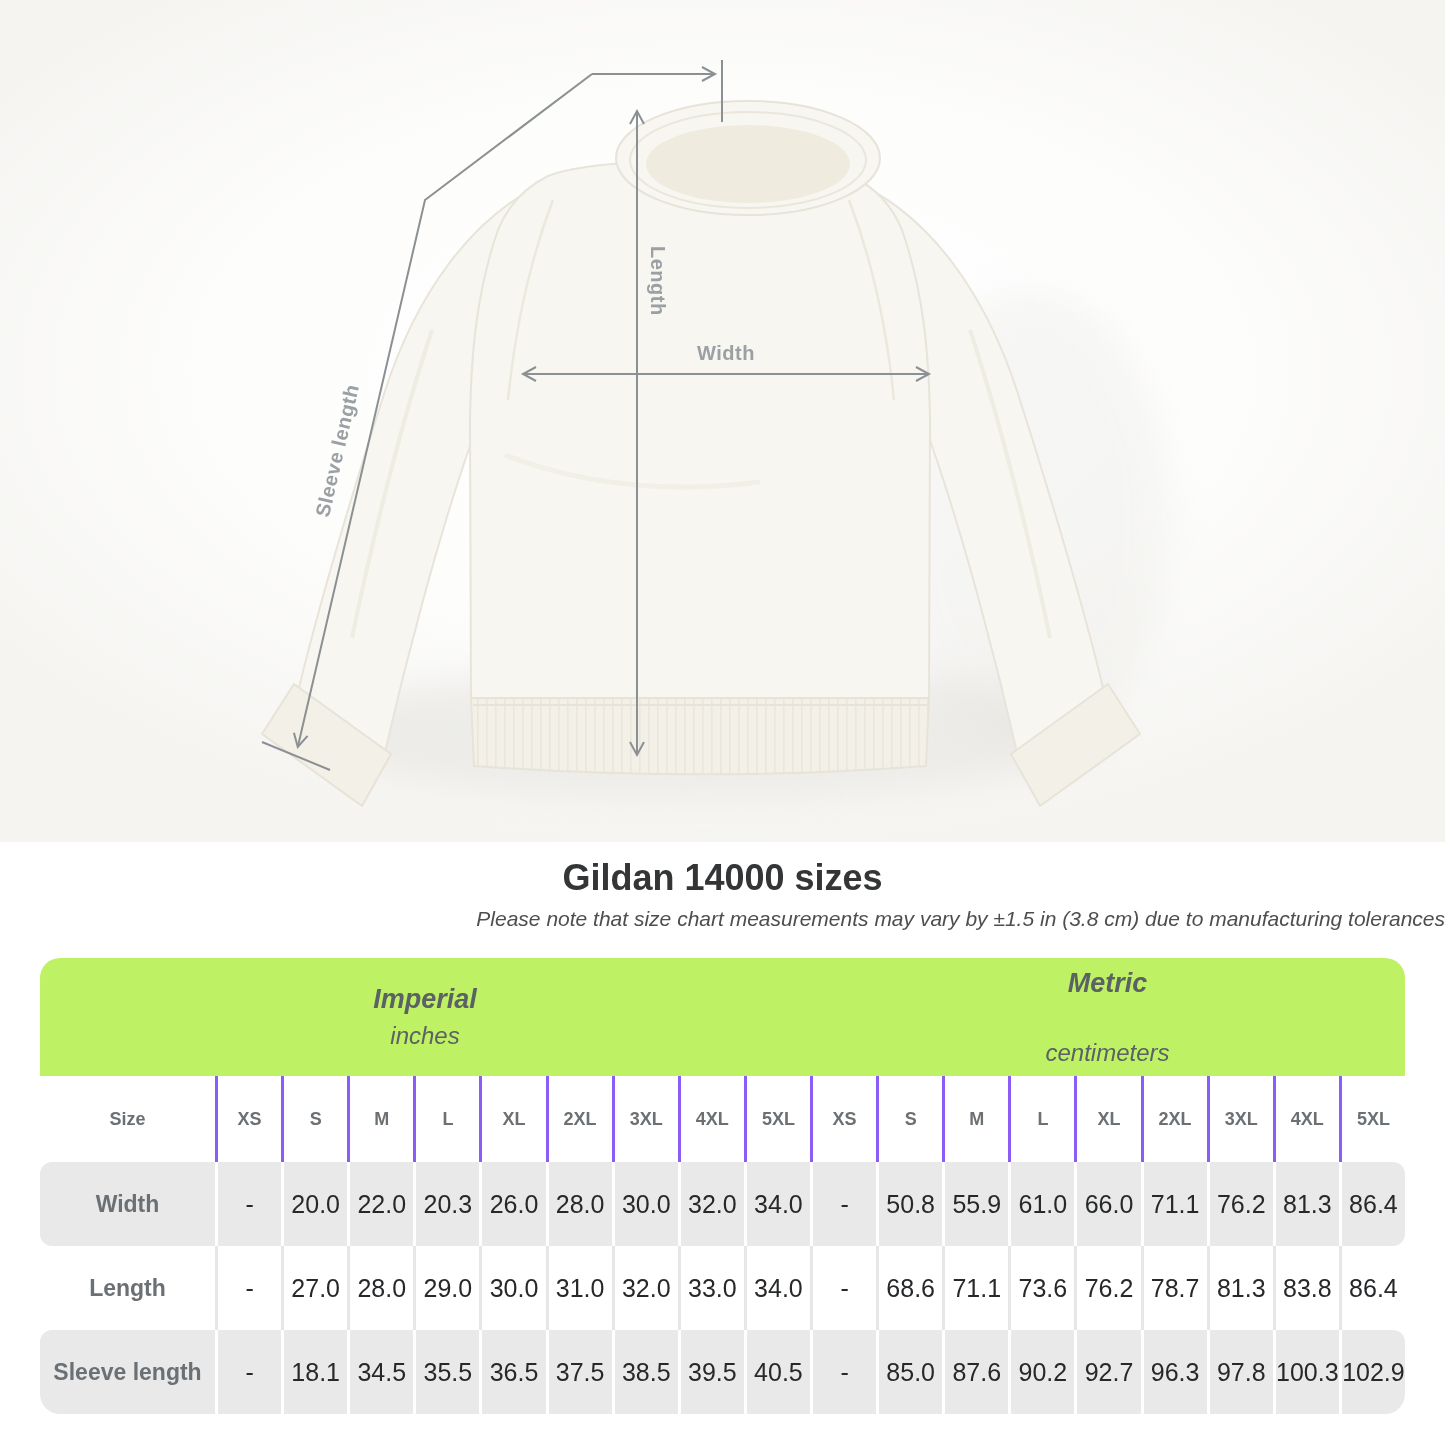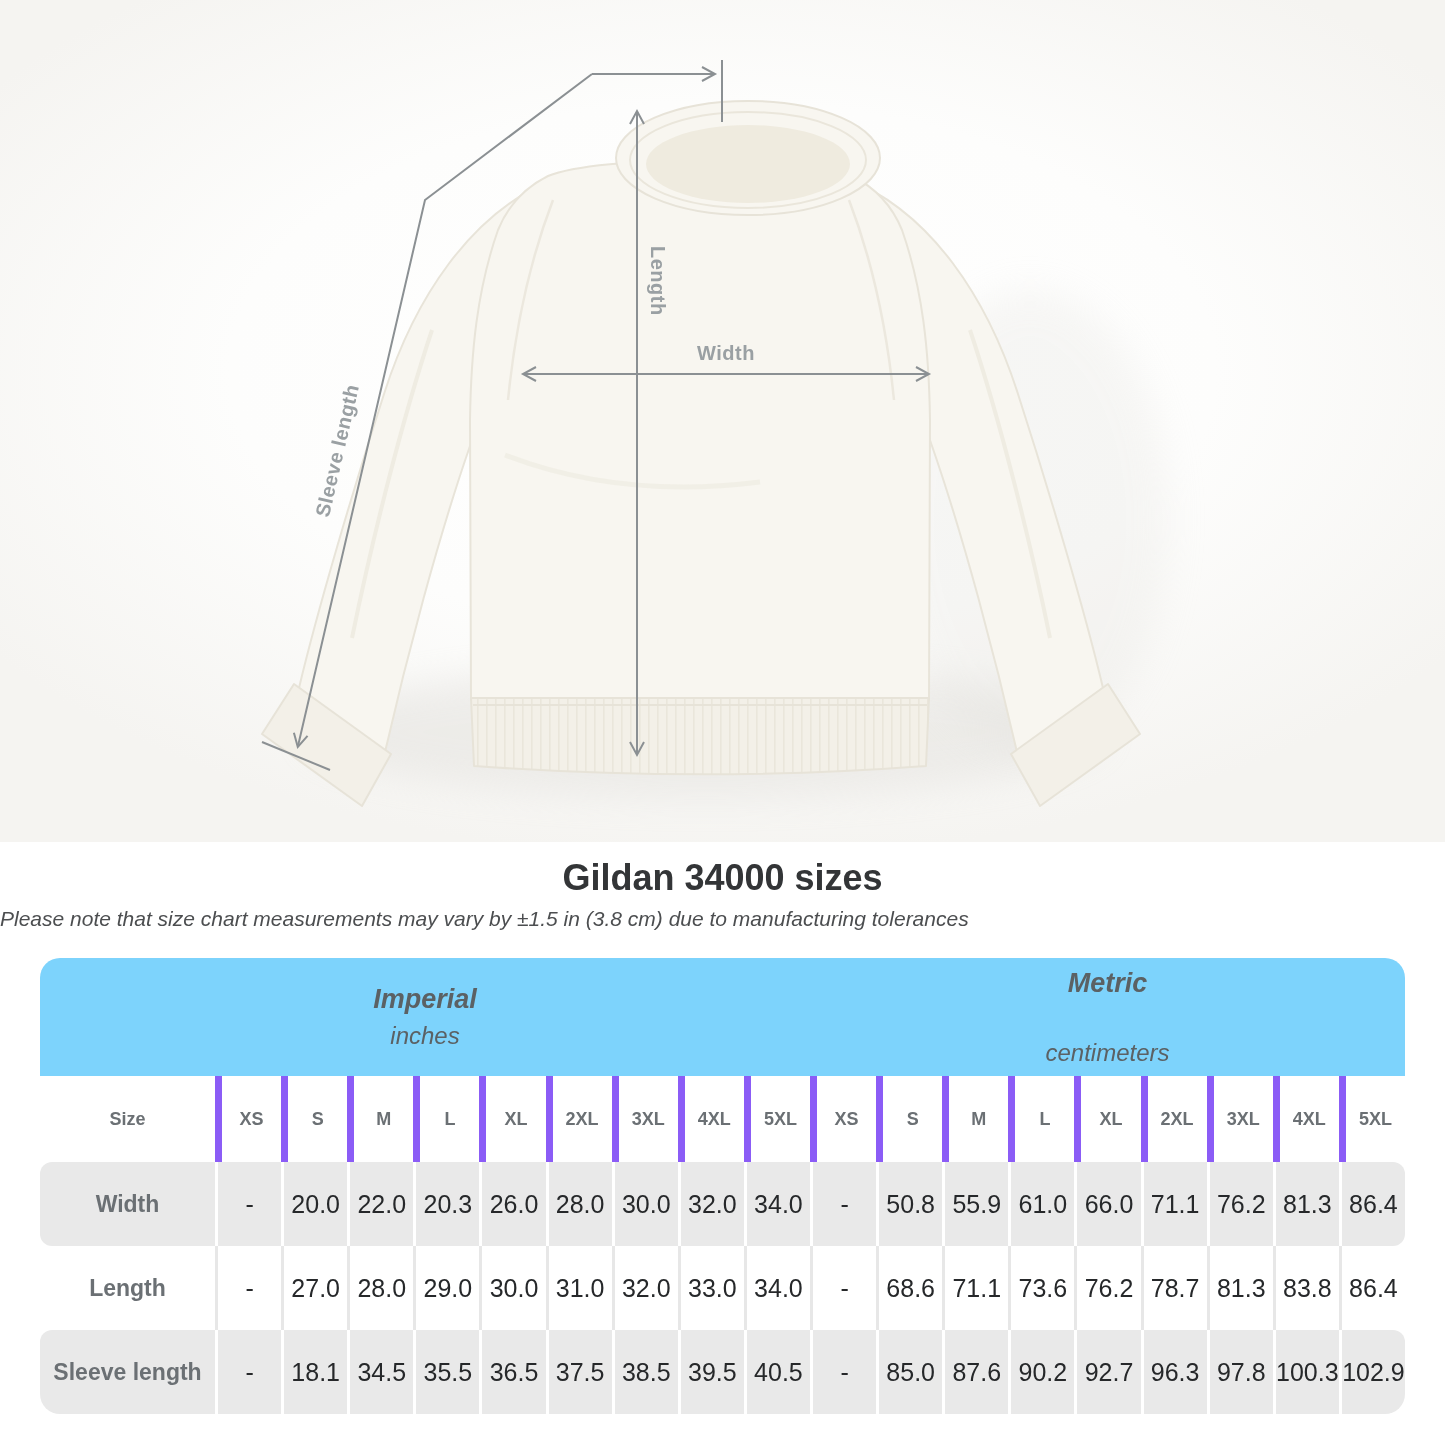--- a/index.html
+++ b/index.html
@@ -11,37 +11,37 @@
     position: relative; width: 1445px; height: 842px;
     background: radial-gradient(ellipse 62% 58% at 50% 44%, #ffffff 0%, #fdfdfc 55%, #f5f4f1 100%);
   }
   .photo svg { position: absolute; inset: 0; }
   .mlabel { font-family: "Liberation Sans", sans-serif; font-weight: bold;
     font-size: 20px; fill: #9aa0a3; letter-spacing: 0.5px; }
 
   
   .page-title { margin-top: 14px; text-align: center; font-size: 36px; line-height: 44px;
     font-weight: bold; color: #333537; }
-  .tolerance-note { margin-top: 4px; text-align: left; font-style: italic;
+  .tolerance-note { margin-top: 4px; text-align: right; font-style: italic;
     font-size: 21px; line-height: 30px; color: #4c4e50; }
 
   
   .size-table { width: 1365px; margin: 24px auto 0 auto; border-radius: 20px; overflow: hidden; }
   .trow { display: grid; grid-template-columns: 175px repeat(18, 1fr); }
-  .band { height: 118px; background: #7dd3fc; }
+  .band { height: 118px; background: #bef264; }
   .band-cell { display: flex; flex-direction: column; align-items: center; justify-content: center; gap: 7px; }
   .band-cell.imperial { grid-column: 1 / 11; }
   .band-cell.metric   { grid-column: 11 / 20; gap: 40px; }
   .band-title { font-size: 27px; font-weight: bold; font-style: italic; color: #5b6164; }
   .band-sub   { font-size: 24px; font-style: italic; color: #5b6164; }
 
   .cell { display: flex; align-items: center; justify-content: center; }
   .hrow { height: 86px; background: #ffffff; }
   .hrow .cell { font-size: 18px; font-weight: bold; color: #6b7074; }
-  .hrow .cell + .cell { border-left: 7px solid #8b5cf6; }
+  .hrow .cell + .cell { border-left: 3px solid #8b5cf6; }
 
   .drow { height: 84px; }
   .drow .cell { font-size: 25px; color: #26282a; }
   .drow .cell.rlabel { font-size: 23px; font-weight: bold; color: #6b7074; }
   .drow.plain { background: #ffffff; }
   .drow.plain .cell + .cell { border-left: 3px solid #e7e7e7; }
   .drow.striped { background: #e9e9e9; border-radius: 12px; }
   .drow.striped .cell + .cell { border-left: 3px solid #ffffff; }
 </style>
 </head>
@@ -93,21 +93,21 @@
       <line x1="262" y1="742" x2="330" y2="770"></line>
       <line x1="637" y1="112" x2="637" y2="754" marker-start="url(#arrow)" marker-end="url(#arrow)"></line>
       <line x1="524" y1="374" x2="928" y2="374" marker-start="url(#arrow)" marker-end="url(#arrow)"></line>
     </g>
     <text class="mlabel" x="726" y="360" text-anchor="middle">Width</text>
     <text class="mlabel" x="651" y="246" transform="rotate(90 651 246)">Length</text>
     <text class="mlabel" x="344" y="452" text-anchor="middle" transform="rotate(-77 344 452)">Sleeve length</text>
   </svg>
 </div>
 
-<h1 class="page-title">Gildan 34000 sizes</h1>
+<h1 class="page-title">Gildan 14000 sizes</h1>
 <p class="tolerance-note">Please note that size chart measurements may vary by ±1.5 in (3.8 cm) due to manufacturing tolerances</p>
 
 <div class="size-table">
 
   <div class="trow band">
     <div class="band-cell imperial">
       <div class="band-title">Imperial</div>
       <div class="band-sub">inches</div>
     </div>
     <div class="band-cell metric">

